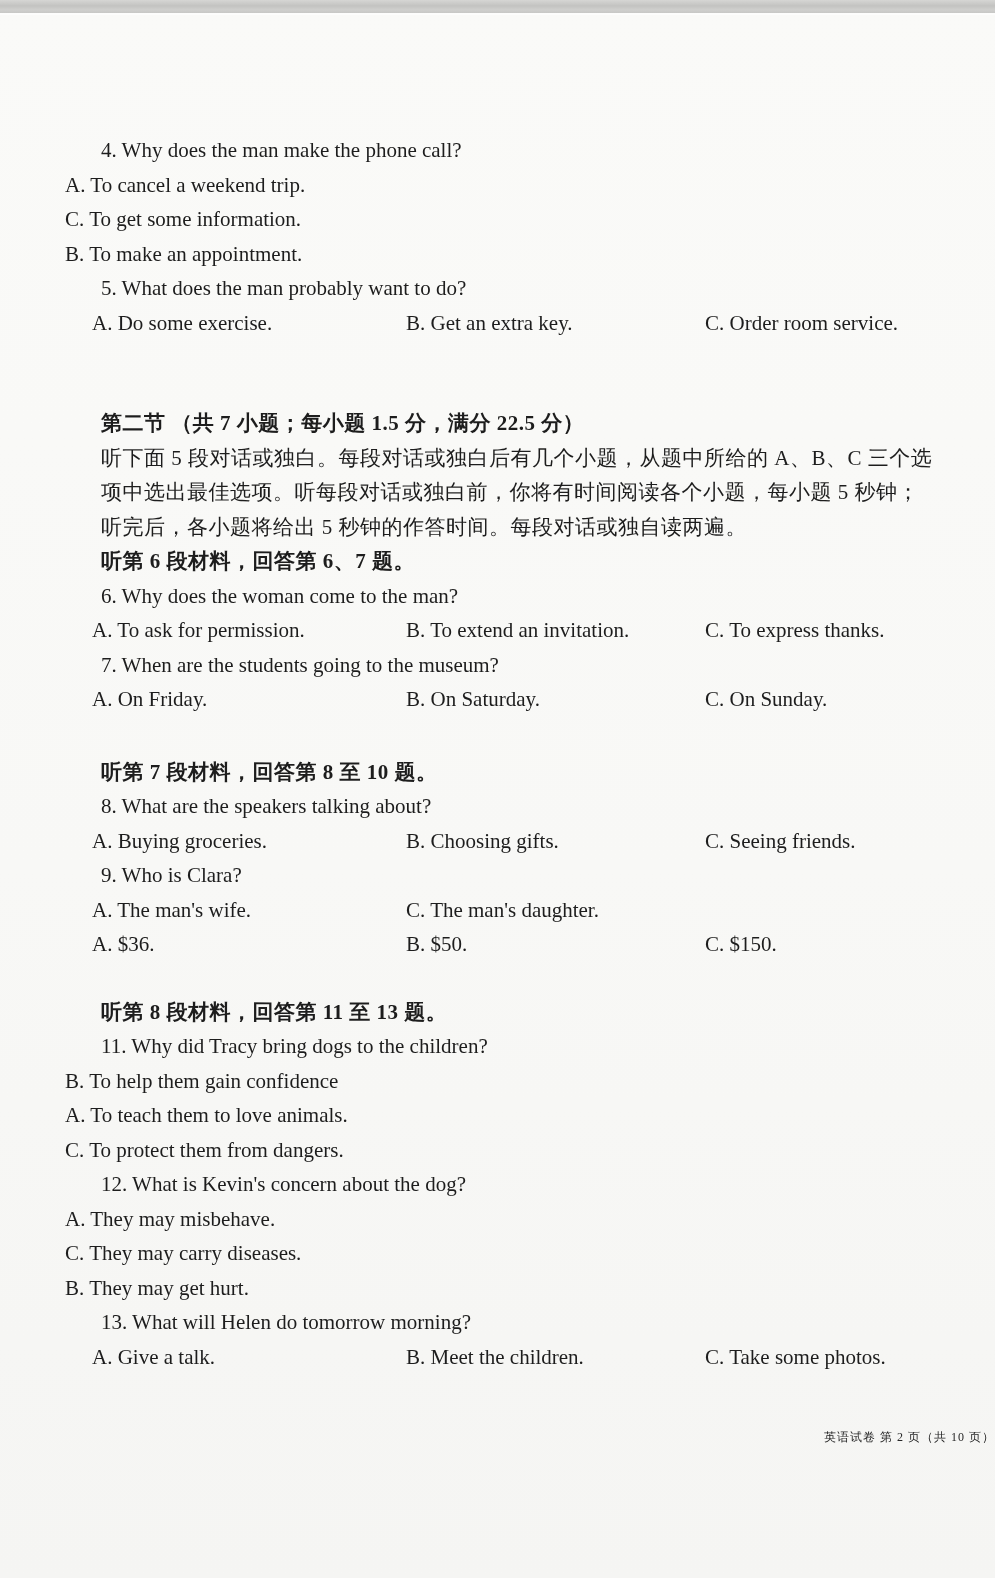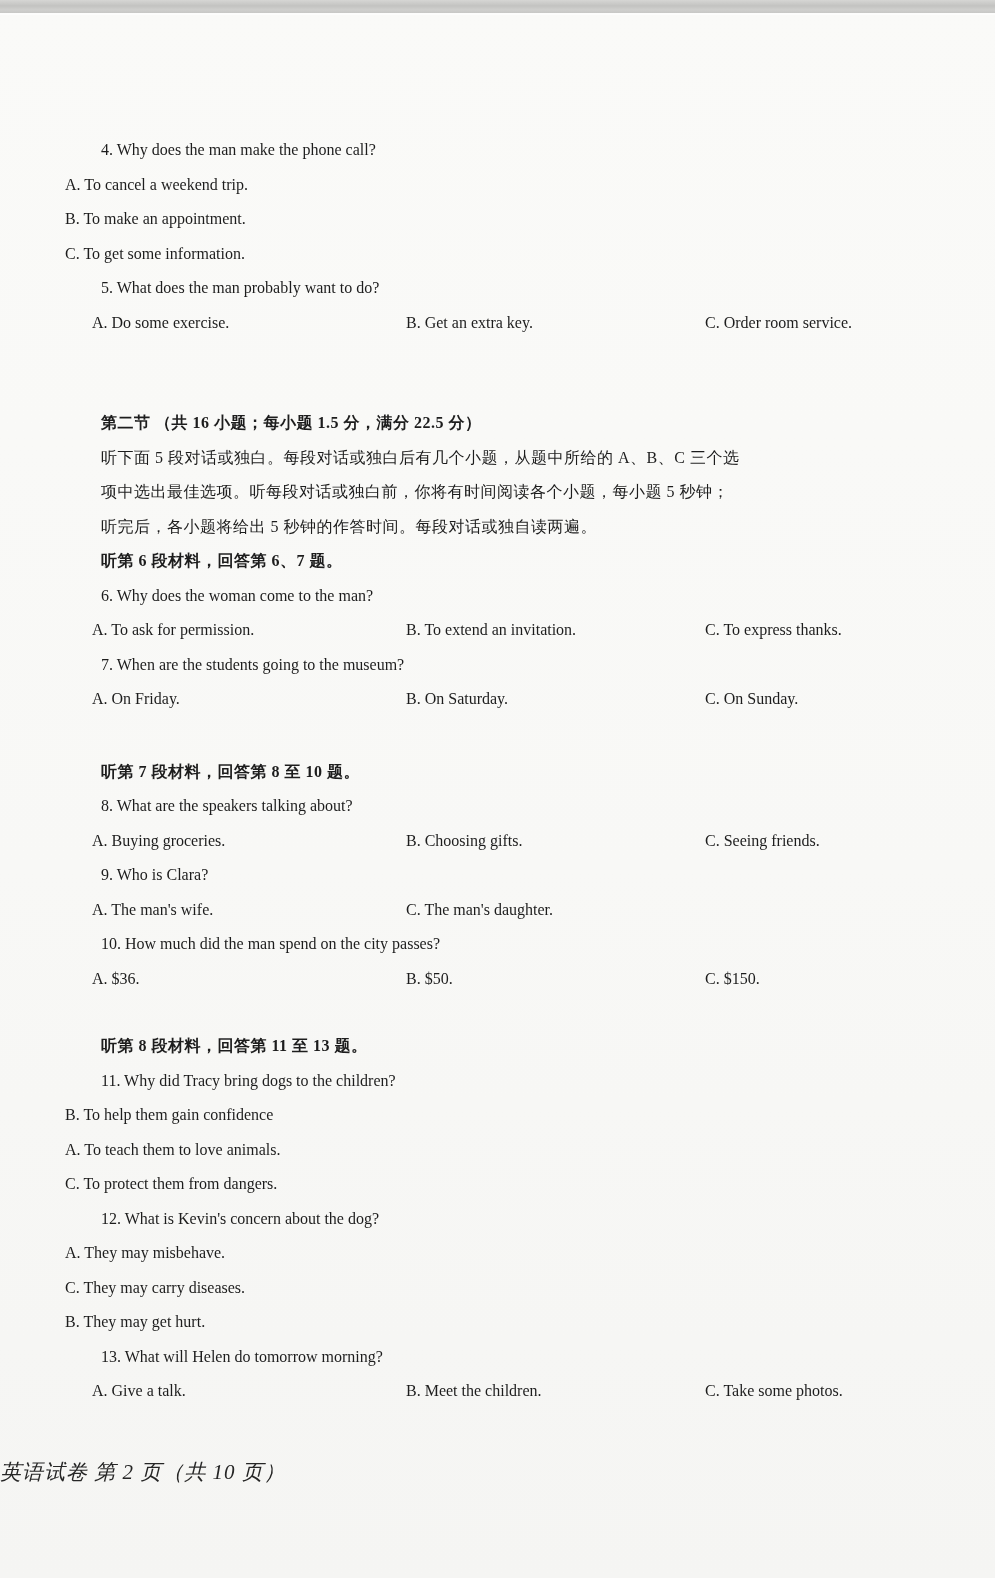--- a/index.html
+++ b/index.html
@@ -20,68 +20,67 @@
     height: 13px;
     background: linear-gradient(180deg, #d6d6d4 0%, #c3c3c1 45%, #cfcfcd 75%, #c7c7c5 100%);
     border-bottom: 2px solid #fdfdfc;
   }
   .content {
     position: absolute; top: 0; left: 0; right: 0;
     padding-top: 133px;
   }
   .ln {
     height: 34.5px; line-height: 34.5px;
-    font-size: 16px;
+    font-size: 21px;
     white-space: nowrap;
     color: #1d1d1d;
   }
   .q    { padding-left: 101px; }
   .optb { padding-left: 65px; }
   .optrow {
     display: grid;
     grid-template-columns: 314px 299px 1fr;
     padding-left: 92px;
   }
   .cn       { padding-left: 101px; letter-spacing: 0.5px; }
   .cn-bold  { font-weight: 700; }
   .gap-a { height: 66px; }
   .gap-b { height: 38px; }
   .gap-c { height: 33px; }
   .gap-d { height: 46px; }
   .footer {
-    text-align: left;
-    font-size: 21px;
+    text-align: right;
+    font-size: 12px;
     letter-spacing: 1px;
     color: #262626;
-    font-style: italic;
   }
 </style>
 </head>
 <body>
 
 <div class="paper">
   <div class="scan-topbar"></div>
 
   <div class="content">
 
     <div class="ln q">4. Why does the man make the phone call?</div>
     <div class="ln optb">A. To cancel a weekend trip.</div>
+    <div class="ln optb">C. To get some information.</div>
     <div class="ln optb">B. To make an appointment.</div>
-    <div class="ln optb">C. To get some information.</div>
 
     <div class="ln q">5. What does the man probably want to do?</div>
     <div class="ln optrow">
       <span>A. Do some exercise.</span>
       <span>B. Get an extra key.</span>
       <span>C. Order room service.</span>
     </div>
 
     <div class="gap-a"></div>
 
-    <div class="ln cn cn-bold">第二节 （共 16 小题；每小题 1.5 分，满分 22.5 分）</div>
+    <div class="ln cn cn-bold">第二节 （共 7 小题；每小题 1.5 分，满分 22.5 分）</div>
     <div class="ln cn">听下面 5 段对话或独白。每段对话或独白后有几个小题，从题中所给的 A、B、C 三个选</div>
     <div class="ln cn">项中选出最佳选项。听每段对话或独白前，你将有时间阅读各个小题，每小题 5 秒钟；</div>
     <div class="ln cn">听完后，各小题将给出 5 秒钟的作答时间。每段对话或独自读两遍。</div>
 
     <div class="ln cn cn-bold">听第 6 段材料，回答第 6、7 题。</div>
 
     <div class="ln q">6. Why does the woman come to the man?</div>
     <div class="ln optrow">
       <span>A. To ask for permission.</span>
       <span>B. To extend an invitation.</span>
@@ -105,21 +104,20 @@
       <span>B. Choosing gifts.</span>
       <span>C. Seeing friends.</span>
     </div>
 
     <div class="ln q">9. Who is Clara?</div>
     <div class="ln optrow">
       <span>A. The man's wife.</span>
       <span>C. The man's daughter.</span>
     </div>
 
-    <div class="ln q">10. How much did the man spend on the city passes?</div>
     <div class="ln optrow">
       <span>A. $36.</span>
       <span>B. $50.</span>
       <span>C. $150.</span>
     </div>
 
     <div class="gap-c"></div>
 
     <div class="ln cn cn-bold">听第 8 段材料，回答第 11 至 13 题。</div>
 

